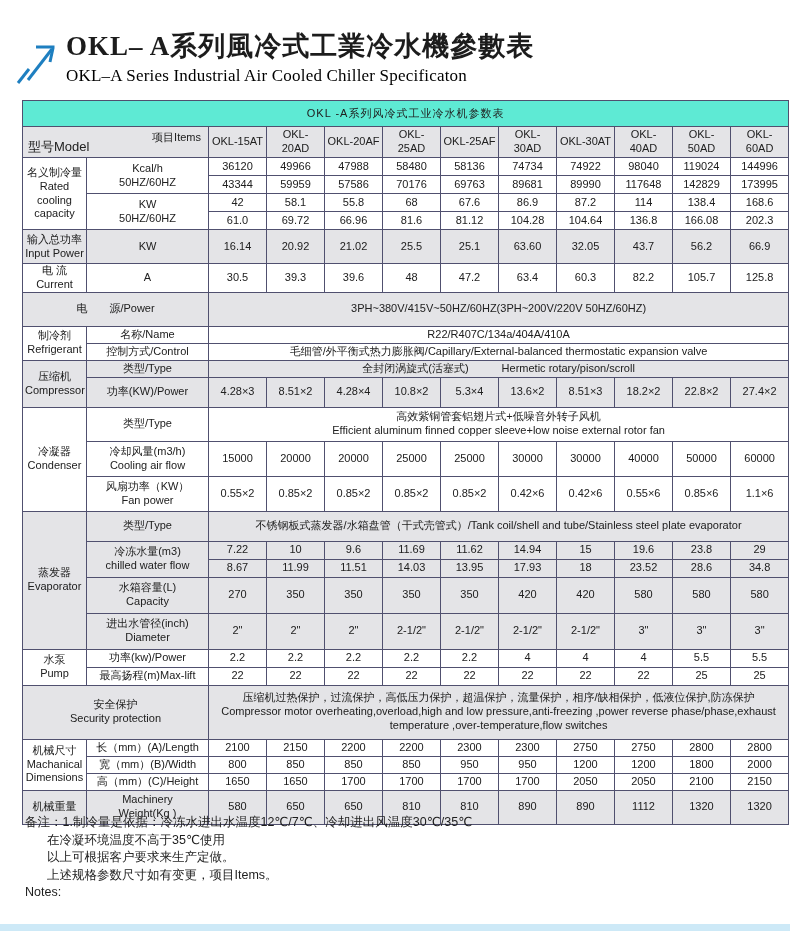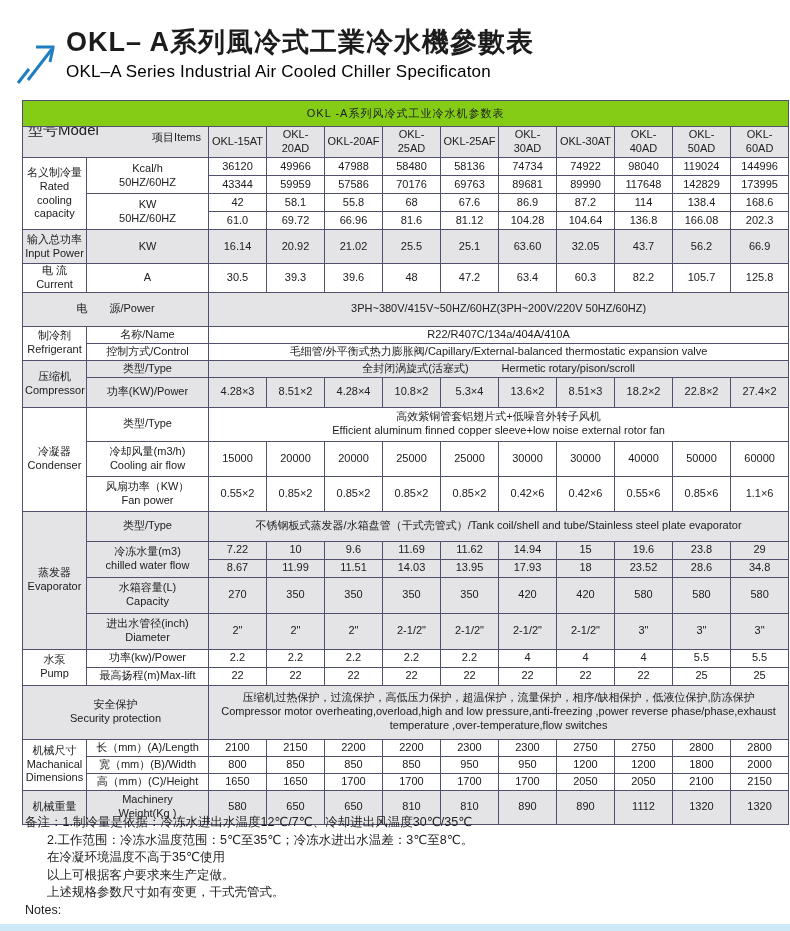--- a/index.html
+++ b/index.html
@@ -2,49 +2,49 @@
 <html><head>
 <meta charset="utf-8">
 <style>
   html,body{margin:0;padding:0;}
   body{
     width:790px;height:931px;background:#ffffff;position:relative;
     font-family:"Liberation Sans","DejaVu Sans",sans-serif;color:#222;
     overflow:hidden;
   }
   
-  .page-header{position:absolute;top:28px;left:14px;display:flex;align-items:flex-start;}
+  .page-header{position:absolute;top:28px;left:14px;display:flex;align-items:flex-end;font-family:Liberation Serif, serif;}
   .logo{width:46px;height:50px;margin-top:8px;}
   .titles{margin-left:6px;}
   .title-zh{font-size:27px;font-weight:bold;color:#1c1c1c;letter-spacing:1px;line-height:1.1;}
   .title-en{font-size:17px;color:#000000;margin-top:4px;letter-spacing:0.2px;}
   
   .tbl-wrap{position:absolute;top:100px;left:22px;}
   table.spec{border-collapse:collapse;table-layout:fixed;width:766px;}
   table.spec td{
     border:1px solid #50506f;text-align:center;vertical-align:middle;
     padding:0 2px;font-size:11px;color:#202020;line-height:1.25;
     overflow:hidden;
   }
   td.table-title{
-    background:#84cc16;color:#ffffff;font-size:17px;letter-spacing:1px;
+    background:#5eead4;color:#ffffff;font-size:17px;letter-spacing:1px;
     font-weight:normal;height:25px;
   }
   tr.band td{background:#e4e4e7;}
   .pre{white-space:pre-line;}
   .left{text-align:left;padding-left:4px;}
   td.model{font-size:12px;padding:0 7px;line-height:1.2;}
   
   td.corner{
     position:relative;padding:0;
     background-image:linear-gradient(to bottom right,
       transparent calc(50% - 0.7px),#50506f calc(50% - 0.7px),
       #50506f calc(50% + 0.7px),transparent calc(50% + 0.7px));
   }
-  .corner-model{position:absolute;left:5px;bottom:17px;font-size:15px;}
+  .corner-model{position:absolute;left:5px;bottom:2px;font-size:13px;}
   .corner-items{position:absolute;right:7px;top:4px;font-size:11px;}
   
   tr.rh16{height:17px}tr.rh17{height:34px}tr.rh18{height:18px}tr.rh25{height:25px}
   tr.rh28{height:16px}tr.rh30{height:30px}tr.rh31{height:31px}tr.rh34{height:34px}
   tr.rh35{height:35px}tr.rh36{height:36px}tr.rh54{height:54px}
   td.sec{line-height:1.5;font-size:11px;}
   
   .notes{position:absolute;top:814px;left:25px;font-size:12.5px;color:#1d1d1d;line-height:17.5px;}
   .notes .indent{padding-left:22px;}
   
@@ -418,20 +418,19 @@
           <td>1112</td>
           <td>1320</td>
           <td>1320</td>
         </tr>
   </tbody>
 </table>
 </div>
 
 <div class="notes">
   <div>备注：1.制冷量是依据：冷冻水进出水温度12℃/7℃、冷却进出风温度30℃/35℃</div>
-  <div class="indent">2.工作范围：冷冻水温度范围：5℃至35℃；冷冻水进出水温差：3℃至8℃。</div>
   <div class="indent">在冷凝环境温度不高于35℃使用</div>
   <div class="indent">以上可根据客户要求来生产定做。</div>
-  <div class="indent">上述规格参数尺寸如有变更，干式壳管式。</div>
+  <div class="indent">上述规格参数尺寸如有变更，项目Items。</div>
   <div>Notes:</div>
 </div>
 
 <div class="footer-strip"></div>
 
 </body></html>

